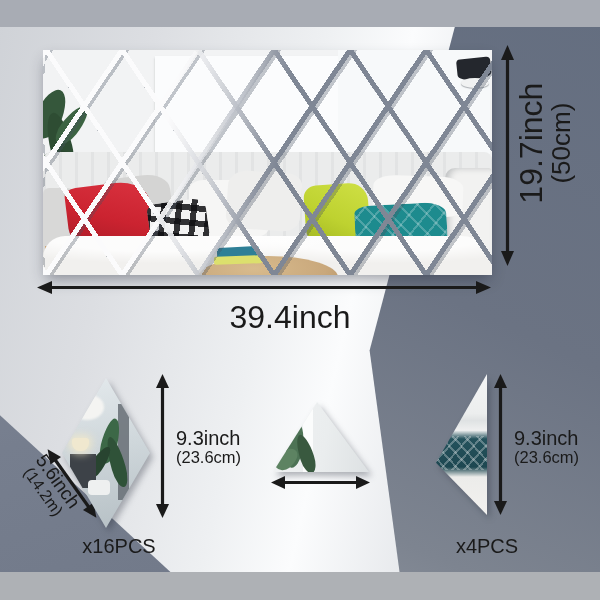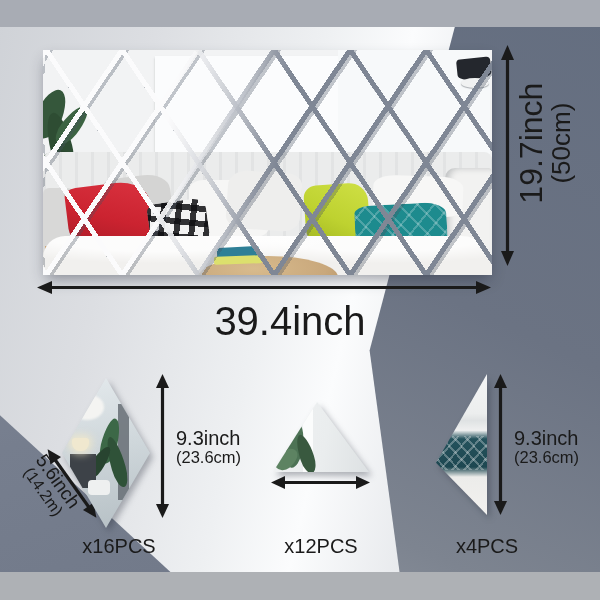--- a/index.html
+++ b/index.html
@@ -81,21 +81,21 @@
     -webkit-mask-image:linear-gradient(100deg,#000 0 28%,transparent 52%);}
   
   svg.arrow{position:absolute;overflow:visible;}
   svg.arrow line{stroke:var(--annotation,#1a1a1a);stroke-width:3.2;}
   svg.arrow polygon{fill:var(--annotation,#1a1a1a);}
   .diag-wrap{left:30px;top:475px;width:84px;height:17px;transform:rotate(54.5deg);}
   
   .dim{position:absolute;text-align:center;line-height:1.04;}
   .dim .v1,.dim .v2{display:block;white-space:nowrap;}
   .main-width{left:140px;top:301px;width:300px;}
-  .main-width .v1{font-size:40px;}
+  .main-width .v1{font-size:32px;}
   .main-width .v2{font-size:26px;}
   .main-height{left:545px;top:147px;width:160px;margin-left:-80px;margin-top:-34px;
     transform:rotate(-90deg);}
   .main-height .v1{font-size:32px;}
   .main-height .v2{font-size:26px;}
   .dim.small .v1{font-size:20px;}
   .dim.small .v2{font-size:16.5px;}
   .rhombus-height{left:176px;top:428px;text-align:left;}
   .rhombus-width{left:51px;top:489px;width:90px;margin-left:-45px;margin-top:-21px;transform:rotate(54.5deg);}
   .rhombus-width .v1{font-size:19px;}
@@ -257,16 +257,15 @@
     </div>
   </div>
   <div class="pc-wrap hf-wrap">
     <div class="piece half">
       <div class="hf-pillow"></div>
       <div class="hf-sprig"></div>
     </div>
   </div>
 
   <div class="count c16">x16PCS</div>
-  <div class="count c12">x12PCS</div>
   <div class="count c4">x4PCS</div>
 
 </div>
 
 </body></html>

